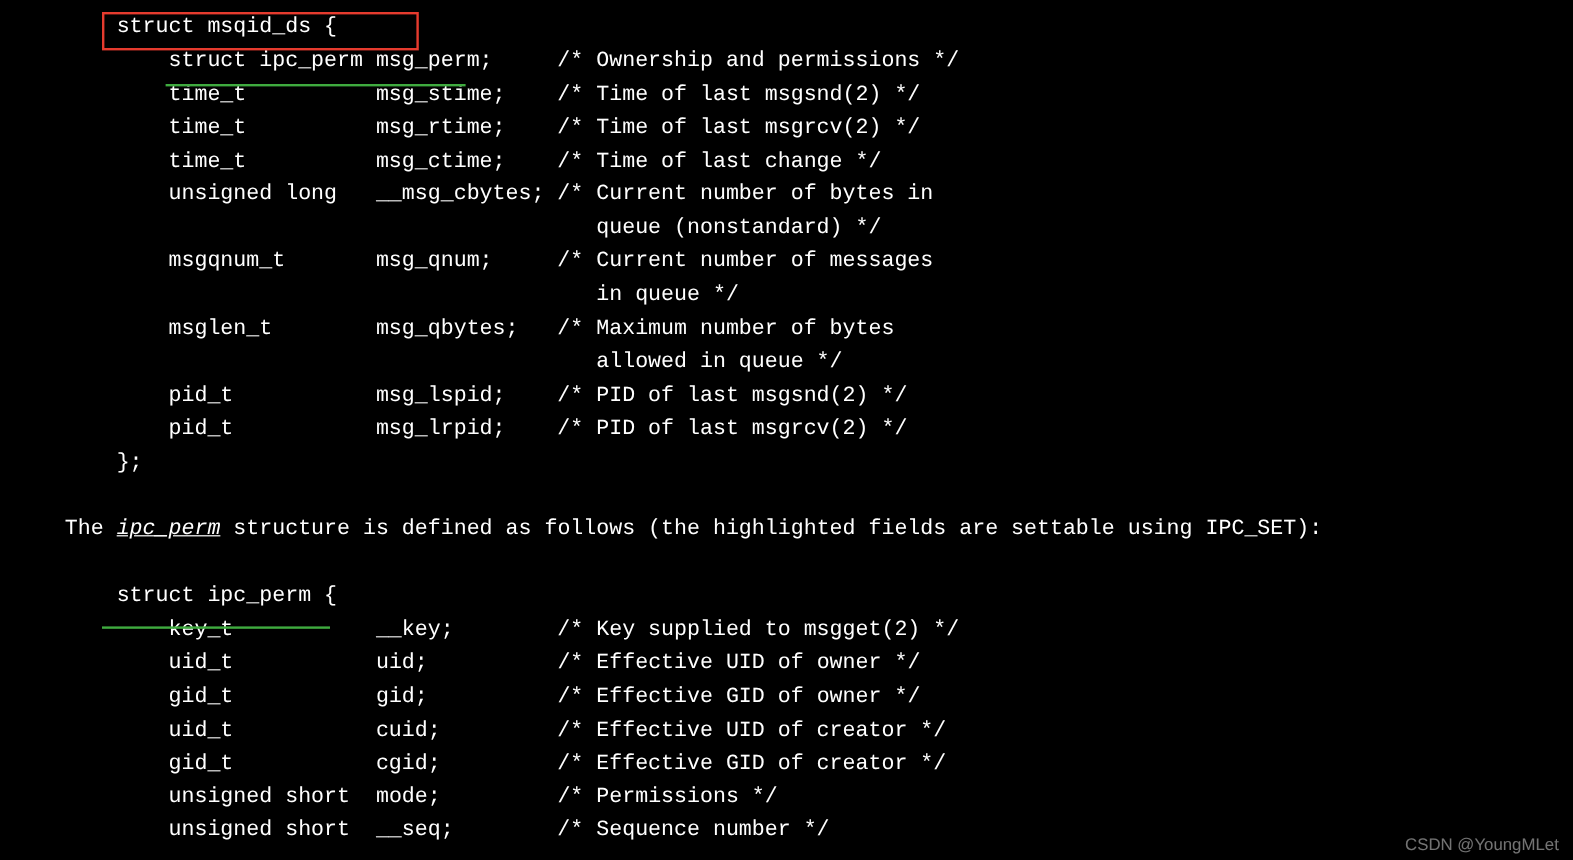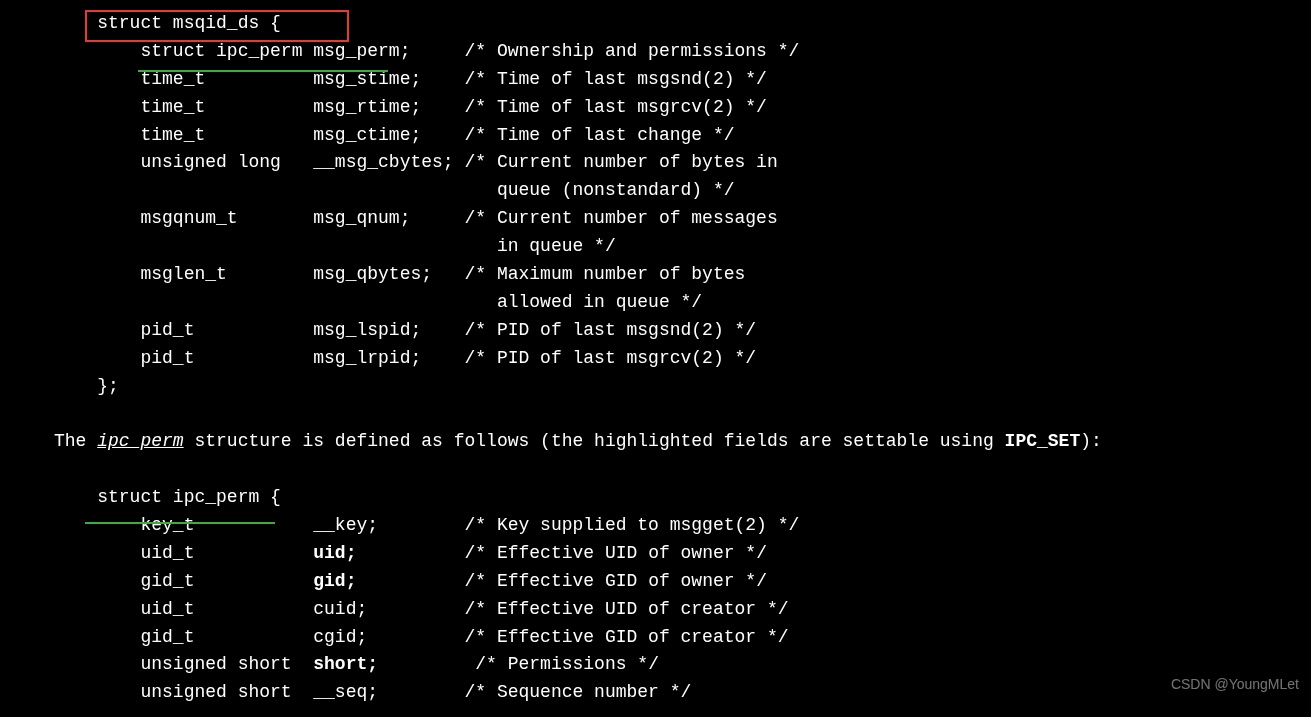--- a/index.html
+++ b/index.html
@@ -13,21 +13,21 @@
     width: 1311px;
     height: 717px;
     overflow: hidden;
     position: relative;
   }
   .content {
     white-space: pre;
     padding-top: 10px;
     padding-left: 0px;
   }
-  .bold { font-weight: bold; text-align: center; }
+  .bold { font-weight: normal; text-align: center; }
   .ul { text-decoration: underline; font-style: italic; }
   .red-box {
     position: absolute;
     border: 2px solid #e63b2e;
     left: 85px;
     top: 10px;
     width: 260px;
     height: 28px;
     pointer-events: none;
   }
@@ -43,21 +43,21 @@
     position: absolute;
     background: #3fab3f;
     height: 2px;
     left: 85px;
     top: 522px;
     width: 190px;
   }
   .watermark {
     position: absolute;
     right: 12px;
-    bottom: 21px;
+    bottom: 2px;
     color: rgba(255,255,255,0.45);
     font-size: 14px;
     font-family: Arial, sans-serif;
   }
 </style>
 </head>
 <body>
 
 <div class="red-box"></div>
 <div class="green-line-1"></div>
@@ -79,17 +79,17 @@
          };
 
      The <span class="ul">ipc_perm</span> structure is defined as follows (the highlighted fields are settable using <span class="bold">IPC_SET</span>):
 
          struct ipc_perm {
              key_t           __key;        /* Key supplied to msgget(2) */
              uid_t           <span class="bold">uid;          </span>/* Effective UID of owner */
              gid_t           <span class="bold">gid;          </span>/* Effective GID of owner */
              uid_t           cuid;         /* Effective UID of creator */
              gid_t           cgid;         /* Effective GID of creator */
-             unsigned short  <span class="bold">short;         </span>/* Permissions */
+             unsigned short  <span class="bold">mode;         </span>/* Permissions */
              unsigned short  __seq;        /* Sequence number */
 </div>
 
 <div class="watermark">CSDN @YoungMLet</div>
 
 </body></html>

